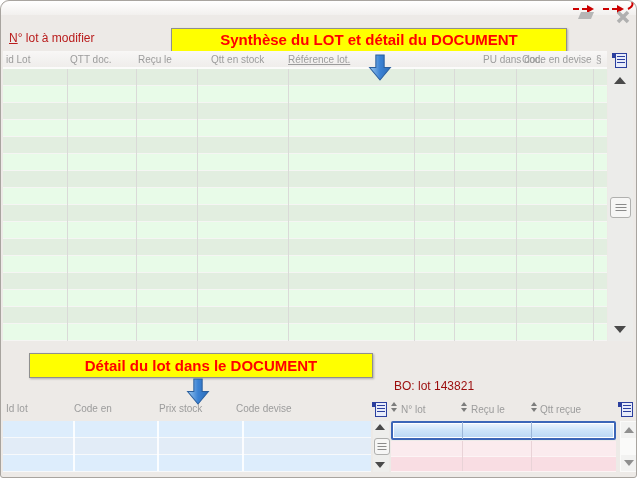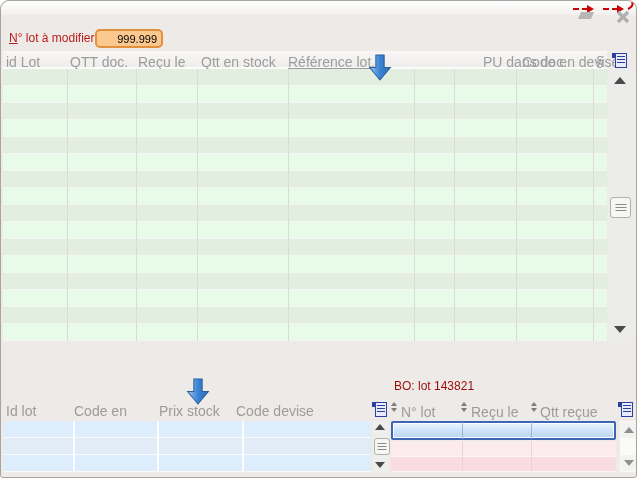--- a/index.html
+++ b/index.html
@@ -9,21 +9,21 @@
        border-radius:9px 9px 0 0;}
   .lbl-orange{position:absolute;left:8px;top:30px;font-size:12px;color:#b91c1c;white-space:nowrap;}
   .lbl-orange .ak{text-decoration:underline;}
   #lot-input{position:absolute;left:94px;top:28px;width:56px;height:15px;background:#fbc88f;
        border:2px solid #e2903c;border-radius:5px;font-family:"Liberation Sans",sans-serif;
        font-size:11px;color:#000;text-align:right;padding:0 4px;}
   .banner{position:absolute;background:#ffff00;border:1px solid #8f8f8f;box-shadow:1px 1px 2px rgba(0,0,0,.25);
        color:#ff0000;font-weight:bold;font-size:15px;text-align:center;white-space:nowrap;}
   #banner1{left:170px;top:27px;width:394px;height:22px;line-height:22px;}
   #banner2{left:28px;top:352px;width:342px;height:23px;line-height:23px;}
-  .hdr{position:absolute;font-size:14px;color:#9c9c9c;white-space:nowrap;}
+  .hdr{position:absolute;font-size:10px;color:#9c9c9c;white-space:nowrap;}
   
   #t1-head{position:absolute;left:2px;top:50px;width:604px;height:16px;background:linear-gradient(#f8f7f6,#efedeb);
        border-bottom:2px solid #fbfbfa;}
   #t1-body{position:absolute;left:2px;top:68px;width:604px;height:272px;
        background:repeating-linear-gradient(to bottom,#e2eee0 0 16px,#f5f5f3 16px 17px,#e8fbe8 17px 33px,#f5f5f3 33px 34px);}
   .vline1{position:absolute;top:68px;height:272px;width:1px;background:#dadad8;}
   
   .sb-track{position:absolute;background:#ececea;}
   .tri{position:absolute;width:0;height:0;}
   .tri-up{border-left:6px solid transparent;border-right:6px solid transparent;border-bottom:7px solid #4a4a4a;}
@@ -70,28 +70,28 @@
       <path d="M30 7 H44" stroke-dasharray="6 3"></path>
       <path d="M55 7 Q61 4 59 0"></path>
     </g>
     <polygon points="14,3 21,7 14,11" fill="#cc0000"></polygon>
     <polygon points="44,3 51,7 44,11" fill="#cc0000"></polygon>
     <polygon points="8,10 21,10 18,17 5,17" fill="#b6b6b6"></polygon>
     <path d="M45 10 L55 20 M55 10 L45 20" stroke="#b0b0b0" stroke-width="3.5"></path>
   </svg>
 
   <div class="lbl-orange"><span class="ak">N</span><span>° lot à modifier</span></div>
-  <input id="lot-input" value="999.999" style="">
 
+  <div id="banner1" class="banner">Synthèse du LOT et détail du DOCUMENT</div>
 
   <div id="t1-head"></div>
   <div class="hdr" style="left:5px;top:53px;">id Lot</div>
   <div class="hdr" style="left:69px;top:53px;">QTT doc.</div>
   <div class="hdr" style="left:137px;top:53px;">Reçu le</div>
-  <div class="hdr" style="left:200px;top:53px;text-align:center;">Qtt en stock</div>
+  <div class="hdr" style="left:210px;top:53px;text-align:center;">Qtt en stock</div>
   <div class="hdr" style="left:287px;top:53px;text-decoration:underline;">Référence lot.</div>
   <div class="hdr" style="left:482px;top:53px;">PU dans doc.</div>
   <div class="hdr" style="left:521px;top:53px;">Code en devise</div>
   <div class="hdr" style="left:595px;top:53px;">§</div>
   <div class="tbl-icon" style="left:614px;top:52px;"></div>
 
   <div id="t1-body"></div>
   <div class="vline1" style="left:66px;"></div>
   <div class="vline1" style="left:135px;"></div>
   <div class="vline1" style="left:196px;"></div>
@@ -112,20 +112,21 @@
     <defs>
         <linearGradient id="ag1" x1="0" y1="0" x2="1" y2="0">
       <stop offset="0" stop-color="#9cc8ef"></stop>
           <stop offset="0.5" stop-color="#3b82d4"></stop>
           <stop offset="1" stop-color="#2a6cb8"></stop>
     </linearGradient>
       </defs>
     <path d="M8 1 h8 v12 h6 L12 25 2 13 h6 z" fill="url(#ag1)" stroke="#2a5f9e" stroke-width="1"></path>
   </svg>
 
+  <div id="banner2" class="banner">Détail du lot dans le DOCUMENT</div>
 
   <svg class="bluearrow" style="left:184px;top:377px;" viewBox="0 0 24 26">
     <defs>
         <linearGradient id="ag2" x1="0" y1="0" x2="1" y2="0">
       <stop offset="0" stop-color="#9cc8ef"></stop>
           <stop offset="0.5" stop-color="#3b82d4"></stop>
           <stop offset="1" stop-color="#2a6cb8"></stop>
     </linearGradient>
       </defs>
     <path d="M8 1 h8 v12 h6 L12 25 2 13 h6 z" fill="url(#ag2)" stroke="#2a5f9e" stroke-width="1"></path>

